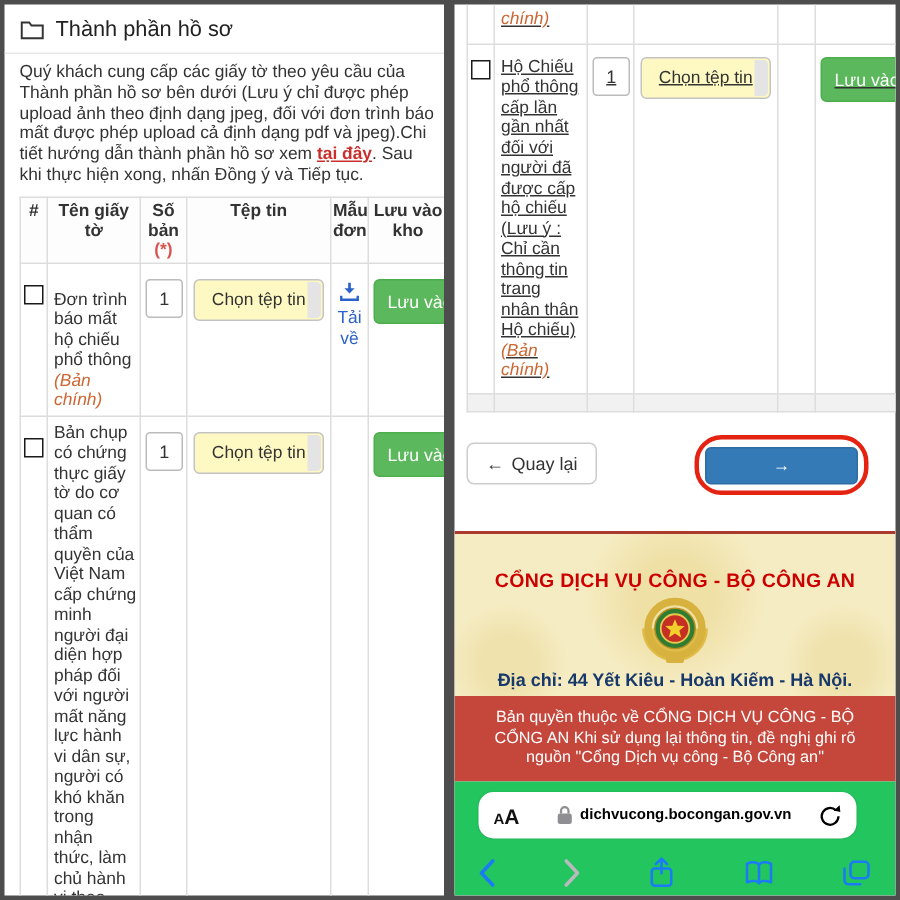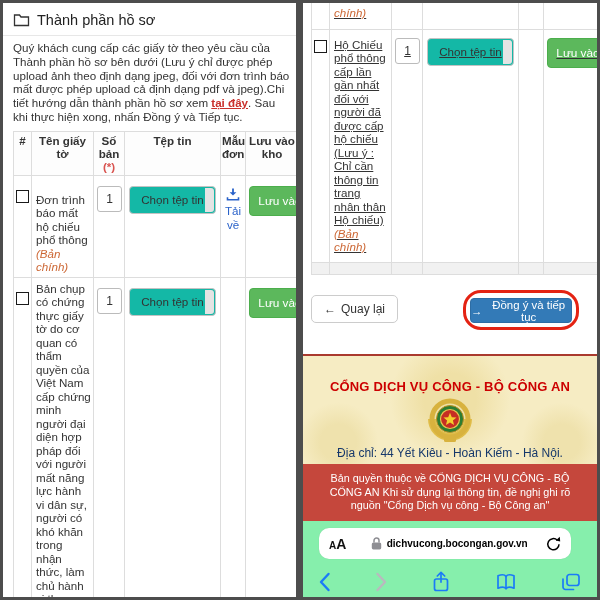--- a/index.html
+++ b/index.html
@@ -29,21 +29,21 @@
   .pad-r2 { padding:4px 2px 4px 4px; }
   .pad-r3 { padding:8px 2px 8px 4px; }
   .pad-tail { padding:3px 2px 5px 4px; }
   .note { color:#cc6633; font-style:italic; }
   .checkbox { display:inline-block; width:13px; height:13px; border:1.5px solid #1a1a1a;
               background:#fff; margin:14px 0 0 2px; cursor:pointer; }
   .numbox { display:block; width:25px; height:26px; margin:10px 0 0 3px; border:1px solid #bbb;
             border-radius:3px; text-align:center; font-size:12px; color:#333;
             font-family:"Liberation Sans", sans-serif; background:#fff; }
   .filebtn { position:relative; width:87px; height:28px; margin:10px auto 0 auto;
-             border:1px solid #c3c3c3; border-radius:4px; background:#14b8a6;
+             border:1px solid #c3c3c3; border-radius:4px; background:#fef9c3;
              display:flex; align-items:center; justify-content:center; font-size:11.6px;
              color:#333; cursor:pointer; }
   .filebtn .cap { position:absolute; right:1px; top:1px; bottom:1px; width:9px;
                   background:#e4e4e4; border-radius:0 3px 3px 0; }
   .download { margin-top:12px; text-align:center; color:#2a62c9; font-size:11.6px;
               line-height:14px; cursor:pointer; }
   .btn-green { display:block; width:62px; height:30px; margin:10px 0 0 3px;
                background:#5cb85c; border:1px solid #4cae4c; border-radius:4px;
                color:#fff; font-size:11.8px; font-family:"Liberation Sans", sans-serif;
                cursor:pointer; }
@@ -64,27 +64,27 @@
 
   .footer { position:absolute; left:0; right:0; top:351px; height:110px;
             border-top:2px solid #aa3a2e;
             background:#f6ecc3;
             background-image:radial-gradient(circle at 50% 40%, #efe0a6 0 26px, rgba(0,0,0,0) 60px),
                              radial-gradient(circle at 12% 80%, #efe2ad 0 18px, rgba(0,0,0,0) 40px),
                              radial-gradient(circle at 88% 80%, #efe2ad 0 18px, rgba(0,0,0,0) 40px); }
   .footer-title { margin-top:23px; text-align:center; color:#cc0000; font-weight:bold;
                   font-size:13px; letter-spacing:.2px; }
   .emblem { display:block; margin:4px auto 2px auto; }
-  .footer-address { text-align:center; color:#16386b; font-weight:normal; font-size:12px; }
+  .footer-address { text-align:center; color:#16386b; font-weight:bold; font-size:12px; }
 
   .redbar { position:absolute; left:0; right:0; top:461px; height:57px; background:#c5473c;
             color:#fff; font-size:10.8px; line-height:13.6px; text-align:center;
             padding:8px 12px; }
 
-  .safari { position:absolute; left:0; right:0; top:518px; height:76px; background:#86efac; }
+  .safari { position:absolute; left:0; right:0; top:518px; height:76px; background:#22c55e; }
   .url-pill { position:absolute; left:16px; top:7px; width:252px; height:31px; background:#fff;
               border-radius:10px; display:flex; align-items:center; padding:0 10px;
               box-shadow:0 0 1px rgba(0,0,0,.15); cursor:pointer; }
   .aa-control { font-size:14px; font-weight:bold; color:#111; margin-right:14px; cursor:pointer; }
   .aa-control::first-letter { font-size:10px; }
   .url-group { display:flex; align-items:center; gap:5px; flex:1; justify-content:center; }
   .url-text { font-size:10px; font-weight:600; color:#000; }
   .reload-icon { margin-left:8px; cursor:pointer; display:flex; }
   .toolbar { position:absolute; left:0; right:0; top:46px; height:30px; display:flex;
              align-items:center; justify-content:space-between; padding:0 15px; }
@@ -229,21 +229,20 @@
     </tbody>
       </table>
 
     <button class="btn-back">
         <span>←</span>
         <span>Quay lại</span>
       </button>
 
     <button class="btn-continue">
         <span>→</span>
-        <span>Đồng ý và tiếp tục</span>
       </button>
     <div class="red-annotation"></div>
 
     <div class="footer">
       <div class="footer-title">CỔNG DỊCH VỤ CÔNG - BỘ CÔNG AN</div>
       <svg class="emblem" width="52" height="46" viewBox="0 0 52 46">
         <path d="M8 21a18 18 0 0 0 36 0" stroke="#e0bd49" stroke-width="8" fill="none"></path>
         <circle cx="26" cy="21" r="18" fill="none" stroke="#d8b23e" stroke-width="5"></circle>
         <circle cx="26" cy="21" r="13.5" fill="#2e7d32" stroke="#b88f1f" stroke-width="1"></circle>
         <circle cx="26" cy="21" r="9.5" fill="#c62f23" stroke="#e6c84f" stroke-width="1.2"></circle>

